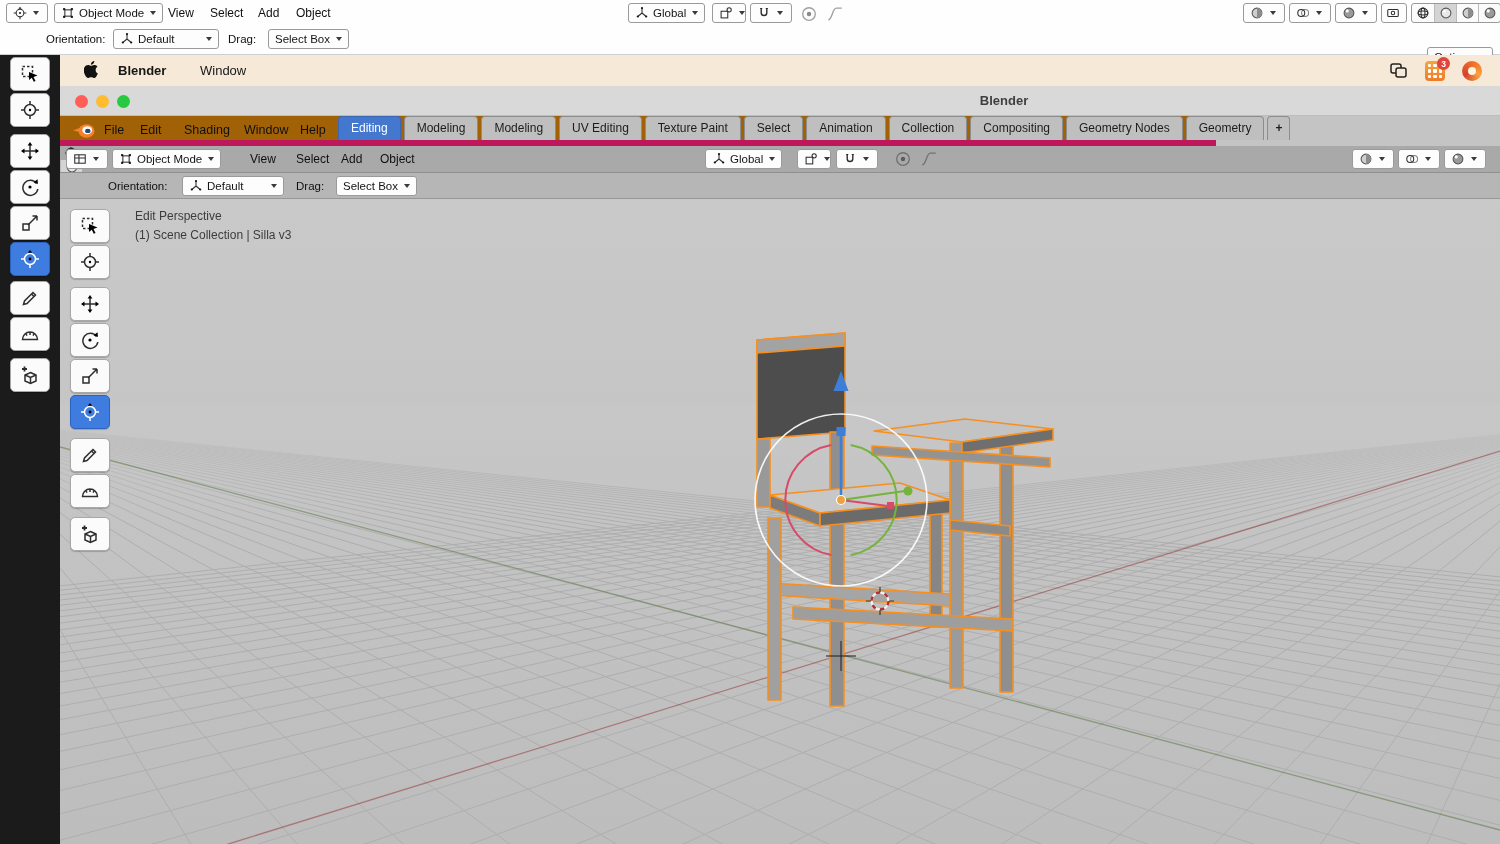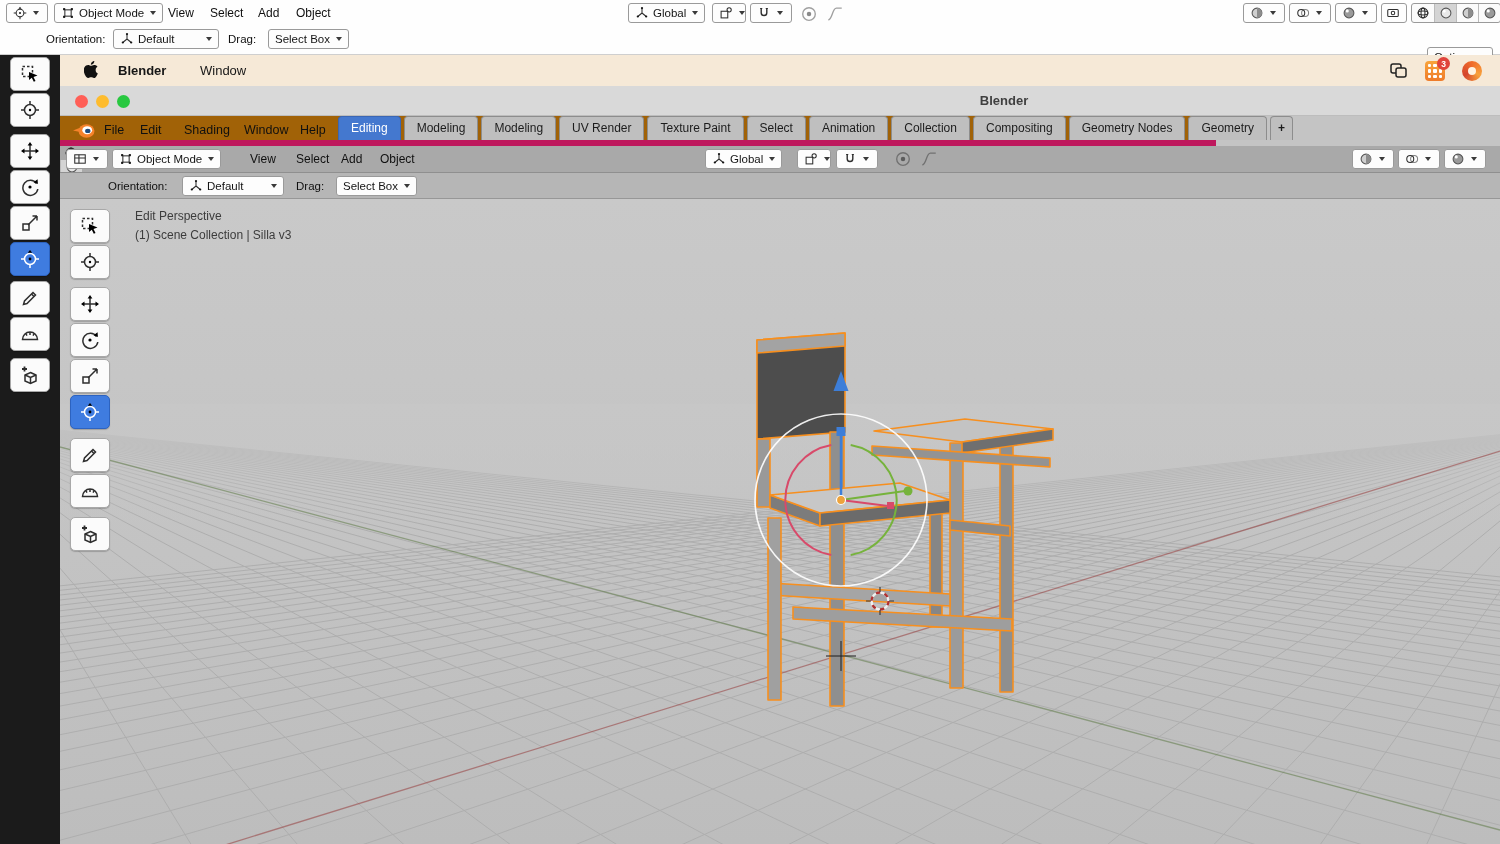--- a/index.html
+++ b/index.html
@@ -364,21 +364,21 @@
     </svg>
     <span class="mlabel" style="left:44px">File</span>
     <span class="mlabel" style="left:80px">Edit</span>
     <span class="mlabel" style="left:124px">Shading</span>
     <span class="mlabel" style="left:184px">Window</span>
     <span class="mlabel" style="left:240px">Help</span>
     <div id="tabs">
       <div class="tab active">Editing</div>
       <div class="tab">Modeling</div>
       <div class="tab">Modeling</div>
-      <div class="tab">UV Render</div>
+      <div class="tab">UV Editing</div>
       <div class="tab">Texture Paint</div>
       <div class="tab">Select</div>
       <div class="tab">Animation</div>
       <div class="tab">Collection</div>
       <div class="tab">Compositing</div>
       <div class="tab">Geometry Nodes</div>
       <div class="tab">Geometry</div>
       <div class="tab plus">+</div>
     </div>
   </div>

